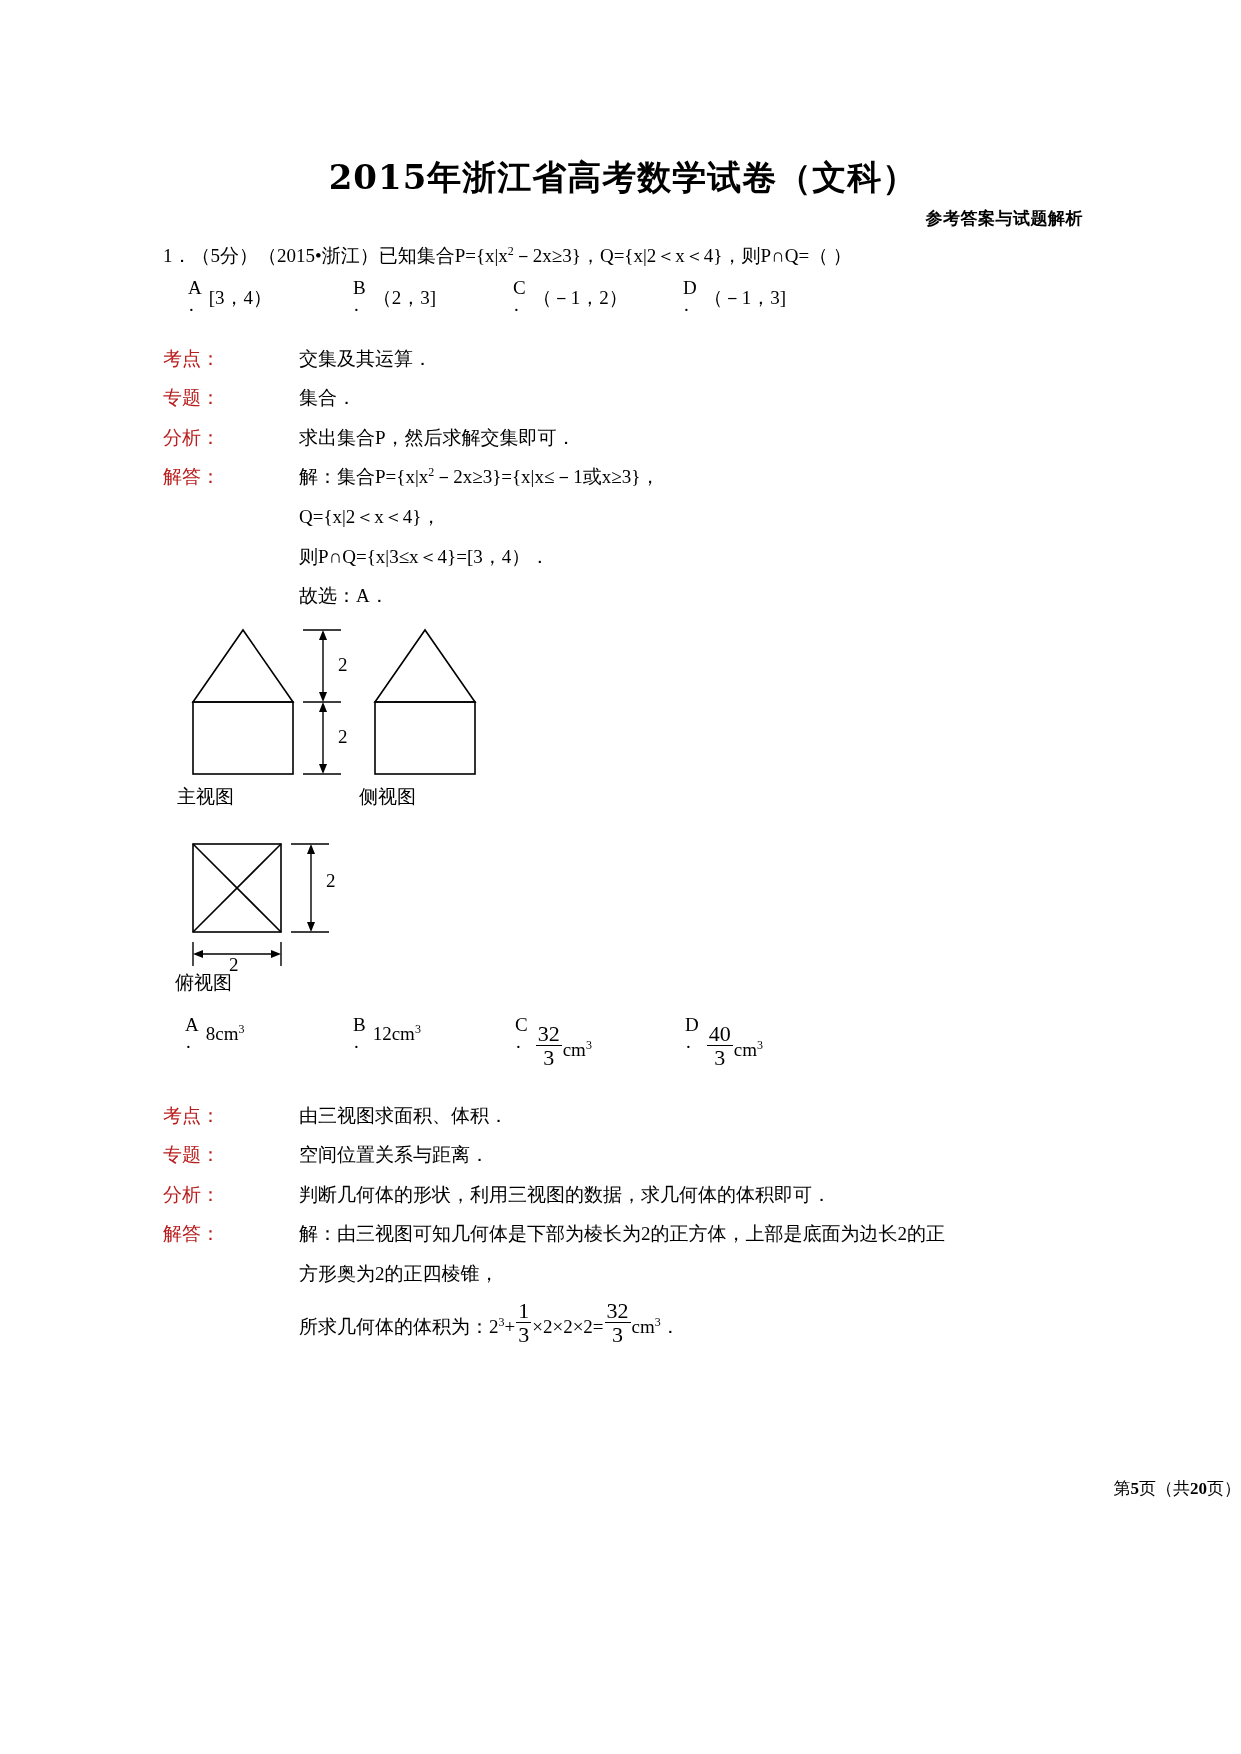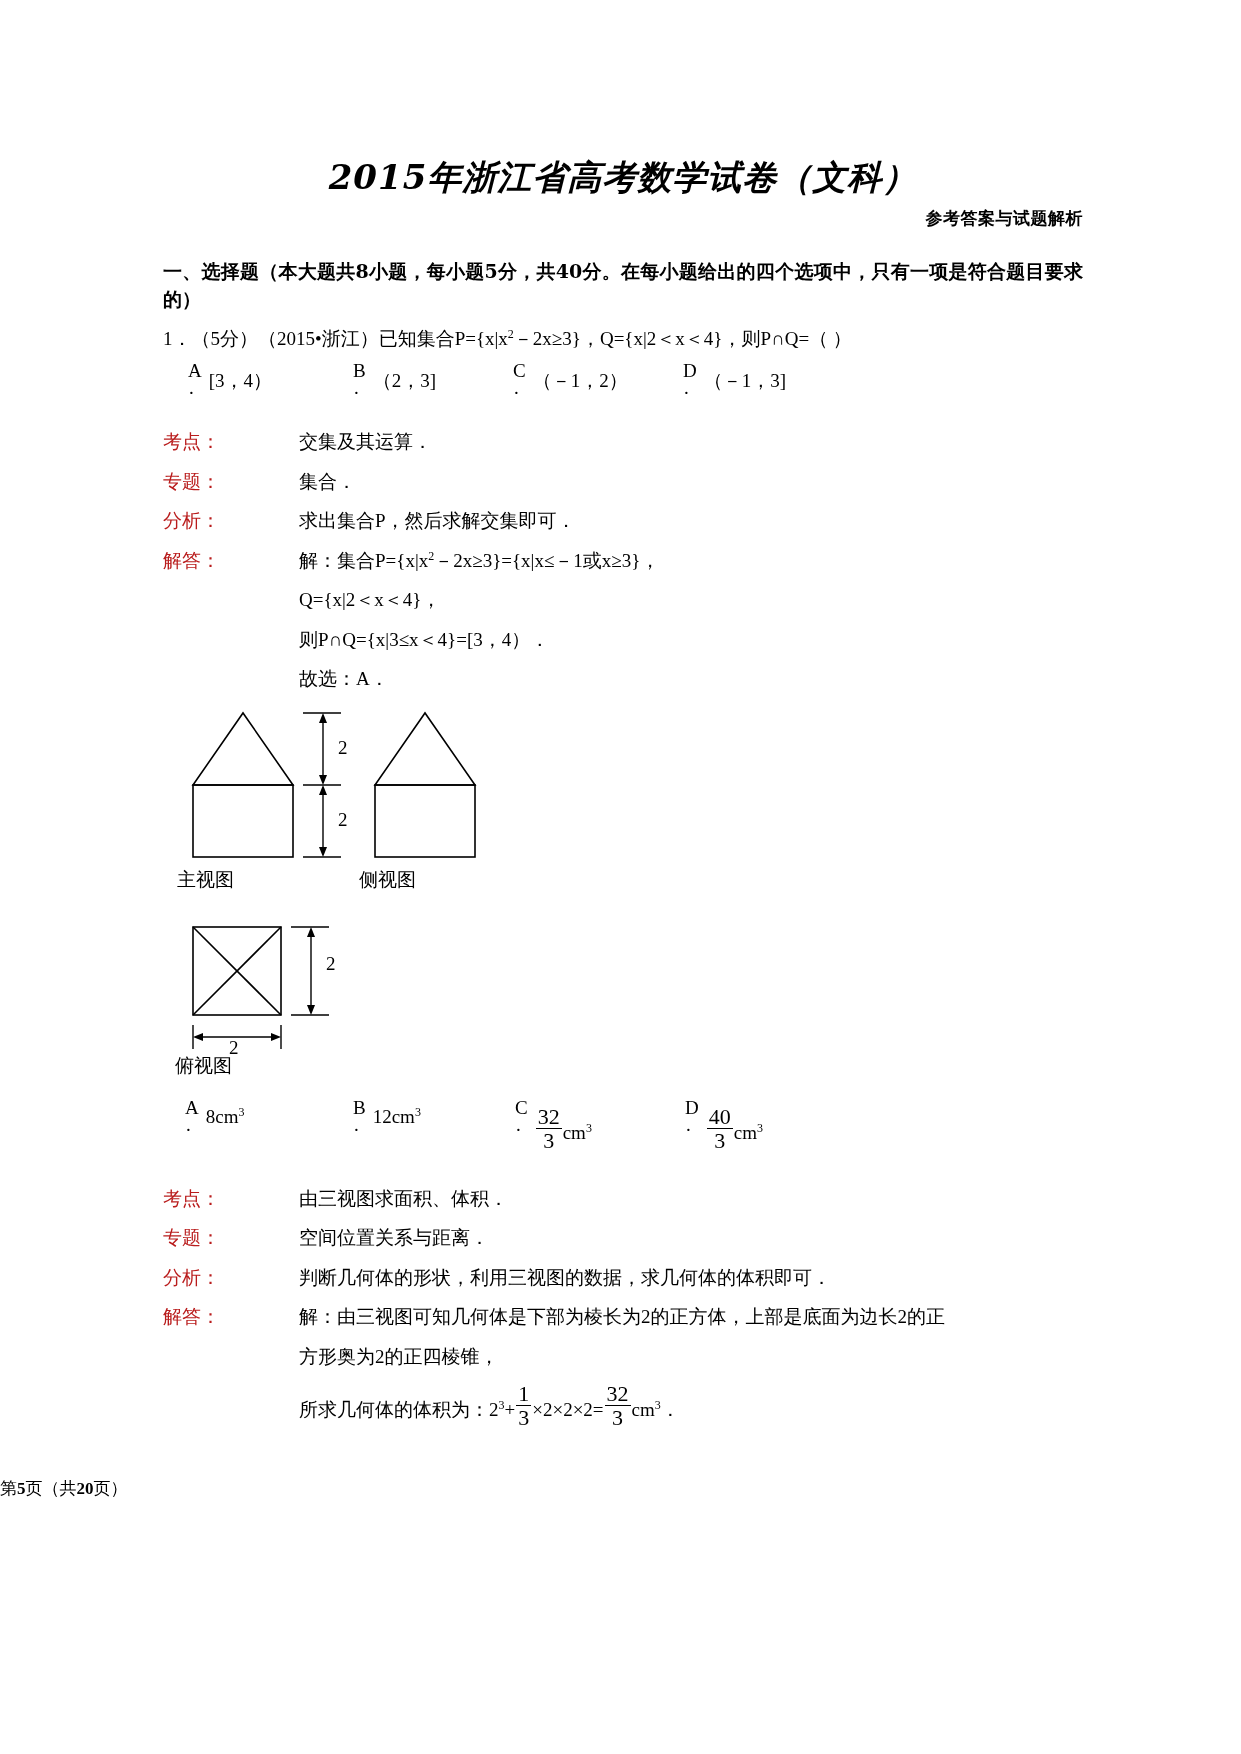--- a/index.html
+++ b/index.html
@@ -32,21 +32,20 @@
 
   
   .doc-title {
     text-align: center;
     font-size: 34px;
     font-weight: bold;
     letter-spacing: 1px;
     margin-top: 158px;
     line-height: 1.15;
     font-family: "DejaVu Serif", "Liberation Serif", serif;
-    font-style: italic;
   }
   .doc-subtitle {
     text-align: right;
     font-size: 17px;
     font-weight: bold;
     margin-top: 10px;
     letter-spacing: 0.5px;
     font-family: "DejaVu Serif", "Liberation Serif", serif;
   }
 
@@ -160,36 +159,35 @@
     font-size: 19px;
     white-space: nowrap;
   }
 
   
   .footer {
     position: absolute;
     left: 0;
     top: 1477px;
     width: 1241px;
-    text-align: left;
+    text-align: right;
     font-size: 17px;
   }
   .footer b { font-weight: bold; }
 </style>
 </head>
 <body>
 
 <div class="page">
 
   <div class="content">
 
     <div class="doc-title">2015年浙江省高考数学试卷（文科）</div>
     <div class="doc-subtitle">参考答案与试题解析</div>
 
-    <div class="section-heading">一、选择题（本大题共8小题，每小题5分，共40分。在每小题给出的四个选项中，只有一项是符合题目要求的）</div>
 
     <div class="question">
       <span>1．（5分）（2015•浙江）已知集合P={x|x</span><span class="q-sub">2</span><span>－2x≥3}，Q={x|2＜x＜4}，则P∩Q=（   ）</span>
     </div>
 
     <div class="options">
       <div class="opt opt-a">
         <span class="lab">A</span><span class="val">[3，4）</span>
       </div>
       <div class="opt opt-b">

